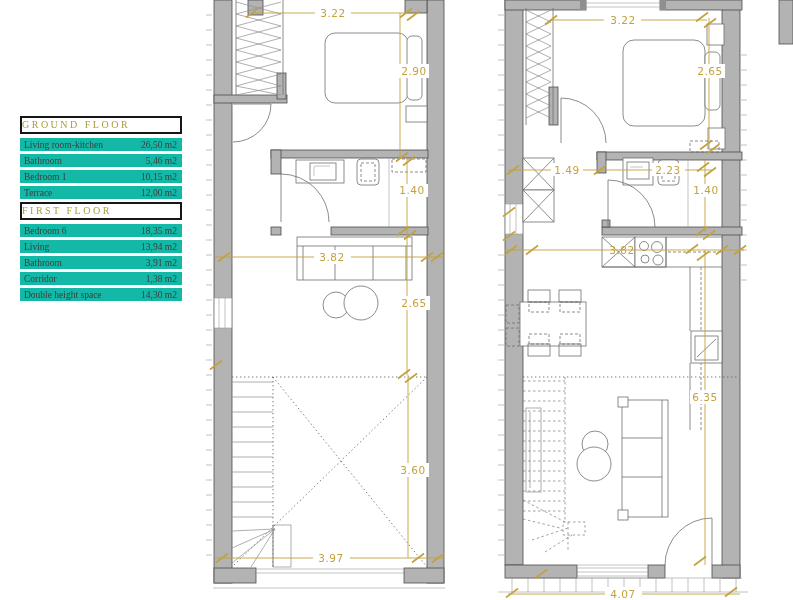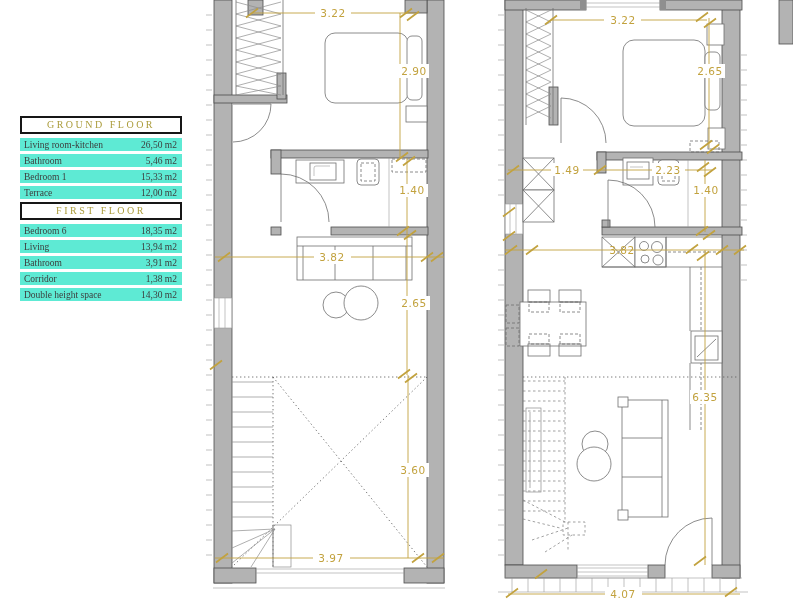--- a/index.html
+++ b/index.html
@@ -1,23 +1,23 @@
 <!DOCTYPE html>
 <html><head>
 <meta charset="utf-8">
 <style>
   html,body{margin:0;padding:0;background:#fff;}
   .canvas{position:relative;width:793px;height:600px;background:#fff;overflow:hidden;
           font-family:"Liberation Sans",sans-serif;}
   .legend{position:absolute;left:20px;top:116px;width:162px;}
   .lg-header{box-sizing:border-box;border:2px solid #161616;background:#fff;color:#ab9c3b;
              font-family:"Liberation Serif",serif;font-size:10px;letter-spacing:2.5px;
-             text-align:center;padding:1px 0 2px 0;margin-bottom:4px;}
+             padding:1px 0 2px 0;margin-bottom:4px;}
   .lg-header.second{}
-  .lg-row{display:flex;justify-content:space-between;align-items:center;background:#5eead4;
+  .lg-row{display:flex;justify-content:space-between;align-items:center;background:#14b8a6;
           color:#3d3d3d;font-family:"Liberation Serif",serif;font-size:9.5px;
           padding:1px 5px 1px 4px;margin-bottom:3px;height:11px;}
   svg{position:absolute;left:0;top:0;}
   .wall{fill:#b3b3b3;stroke:#4d4d4d;stroke-width:0.8;}
   .wl{fill:#8f8f8f;stroke:none;}
   .f{fill:none;stroke:#6f6f6f;stroke-width:0.8;}
   .fw{fill:#fff;stroke:#6f6f6f;stroke-width:0.8;}
   .thin{stroke:#9a9a9a;stroke-width:0.6;fill:none;}
   .dash{stroke:#6f6f6f;stroke-width:0.8;fill:none;stroke-dasharray:3 2;}
   .dot{stroke:#5a5a5a;stroke-width:0.8;fill:none;stroke-dasharray:1.4 2.6;}
@@ -39,21 +39,21 @@
     <div class="lg-row">
       <span>Living room-kitchen</span>
       <span>26,50 m2</span>
     </div>
     <div class="lg-row">
       <span>Bathroom</span>
       <span>5,46 m2</span>
     </div>
     <div class="lg-row">
       <span>Bedroom 1</span>
-      <span>15,33 m2</span>
+      <span>10,15 m2</span>
     </div>
     <div class="lg-row">
       <span>Terrace</span>
       <span>12,00 m2</span>
     </div>
 
     <div class="lg-header second">FIRST FLOOR</div>
     <div class="lg-row">
       <span>Bedroom 6</span>
       <span>18,35 m2</span>

